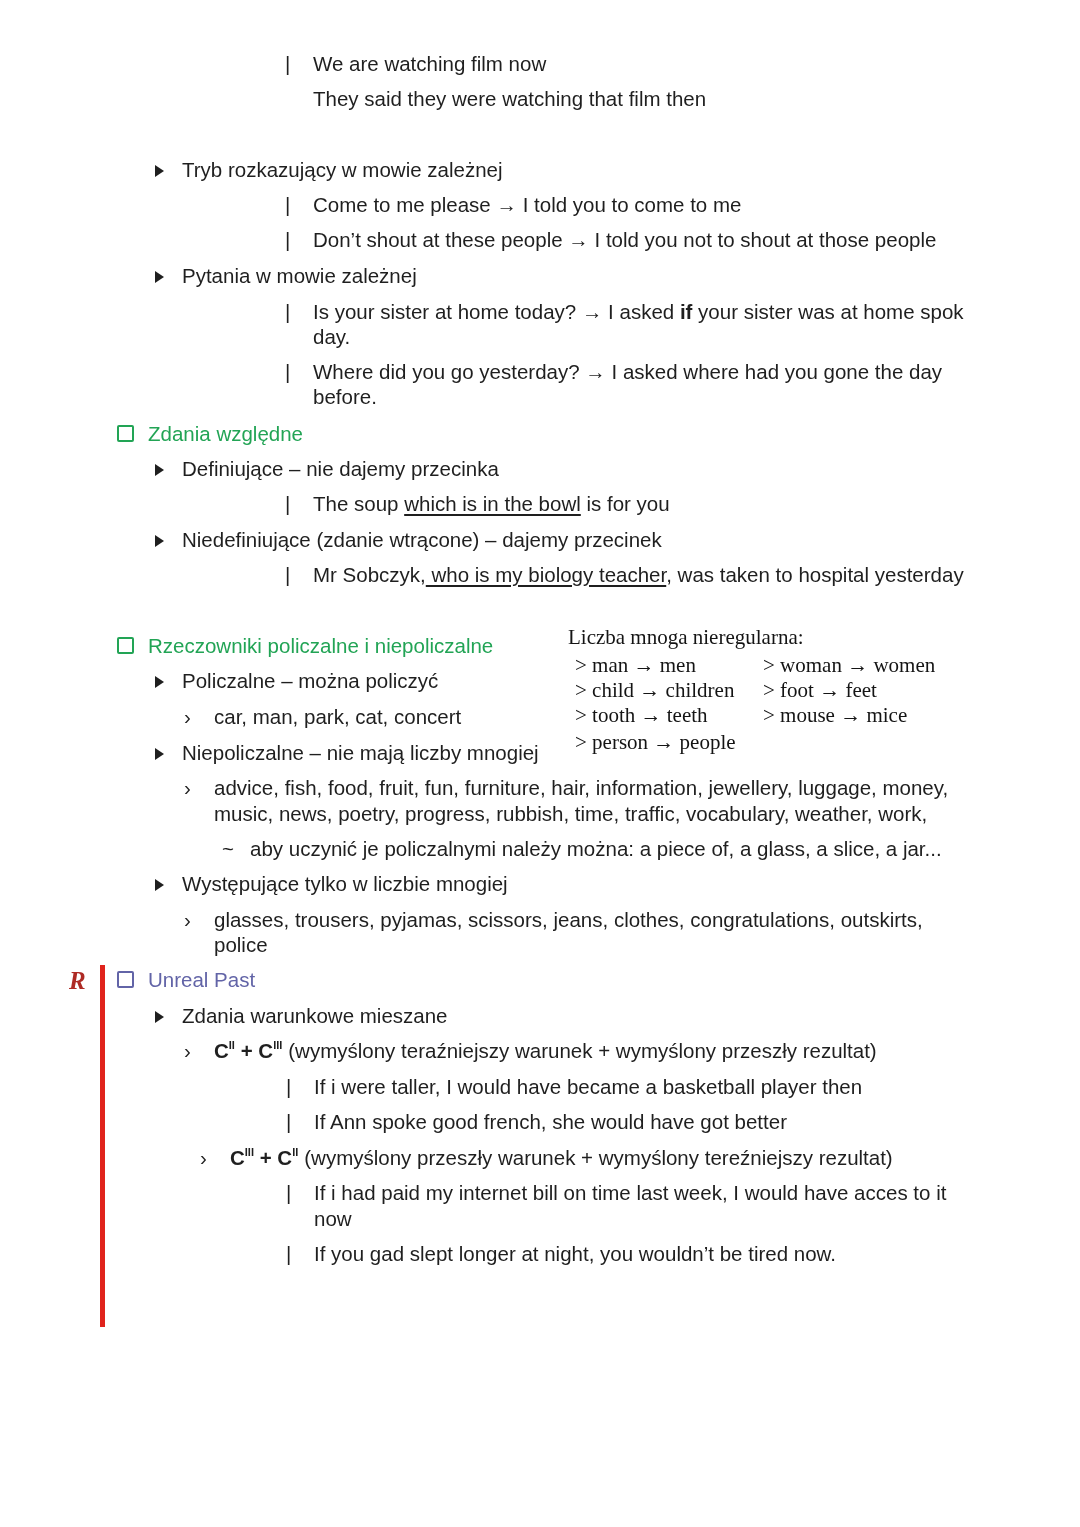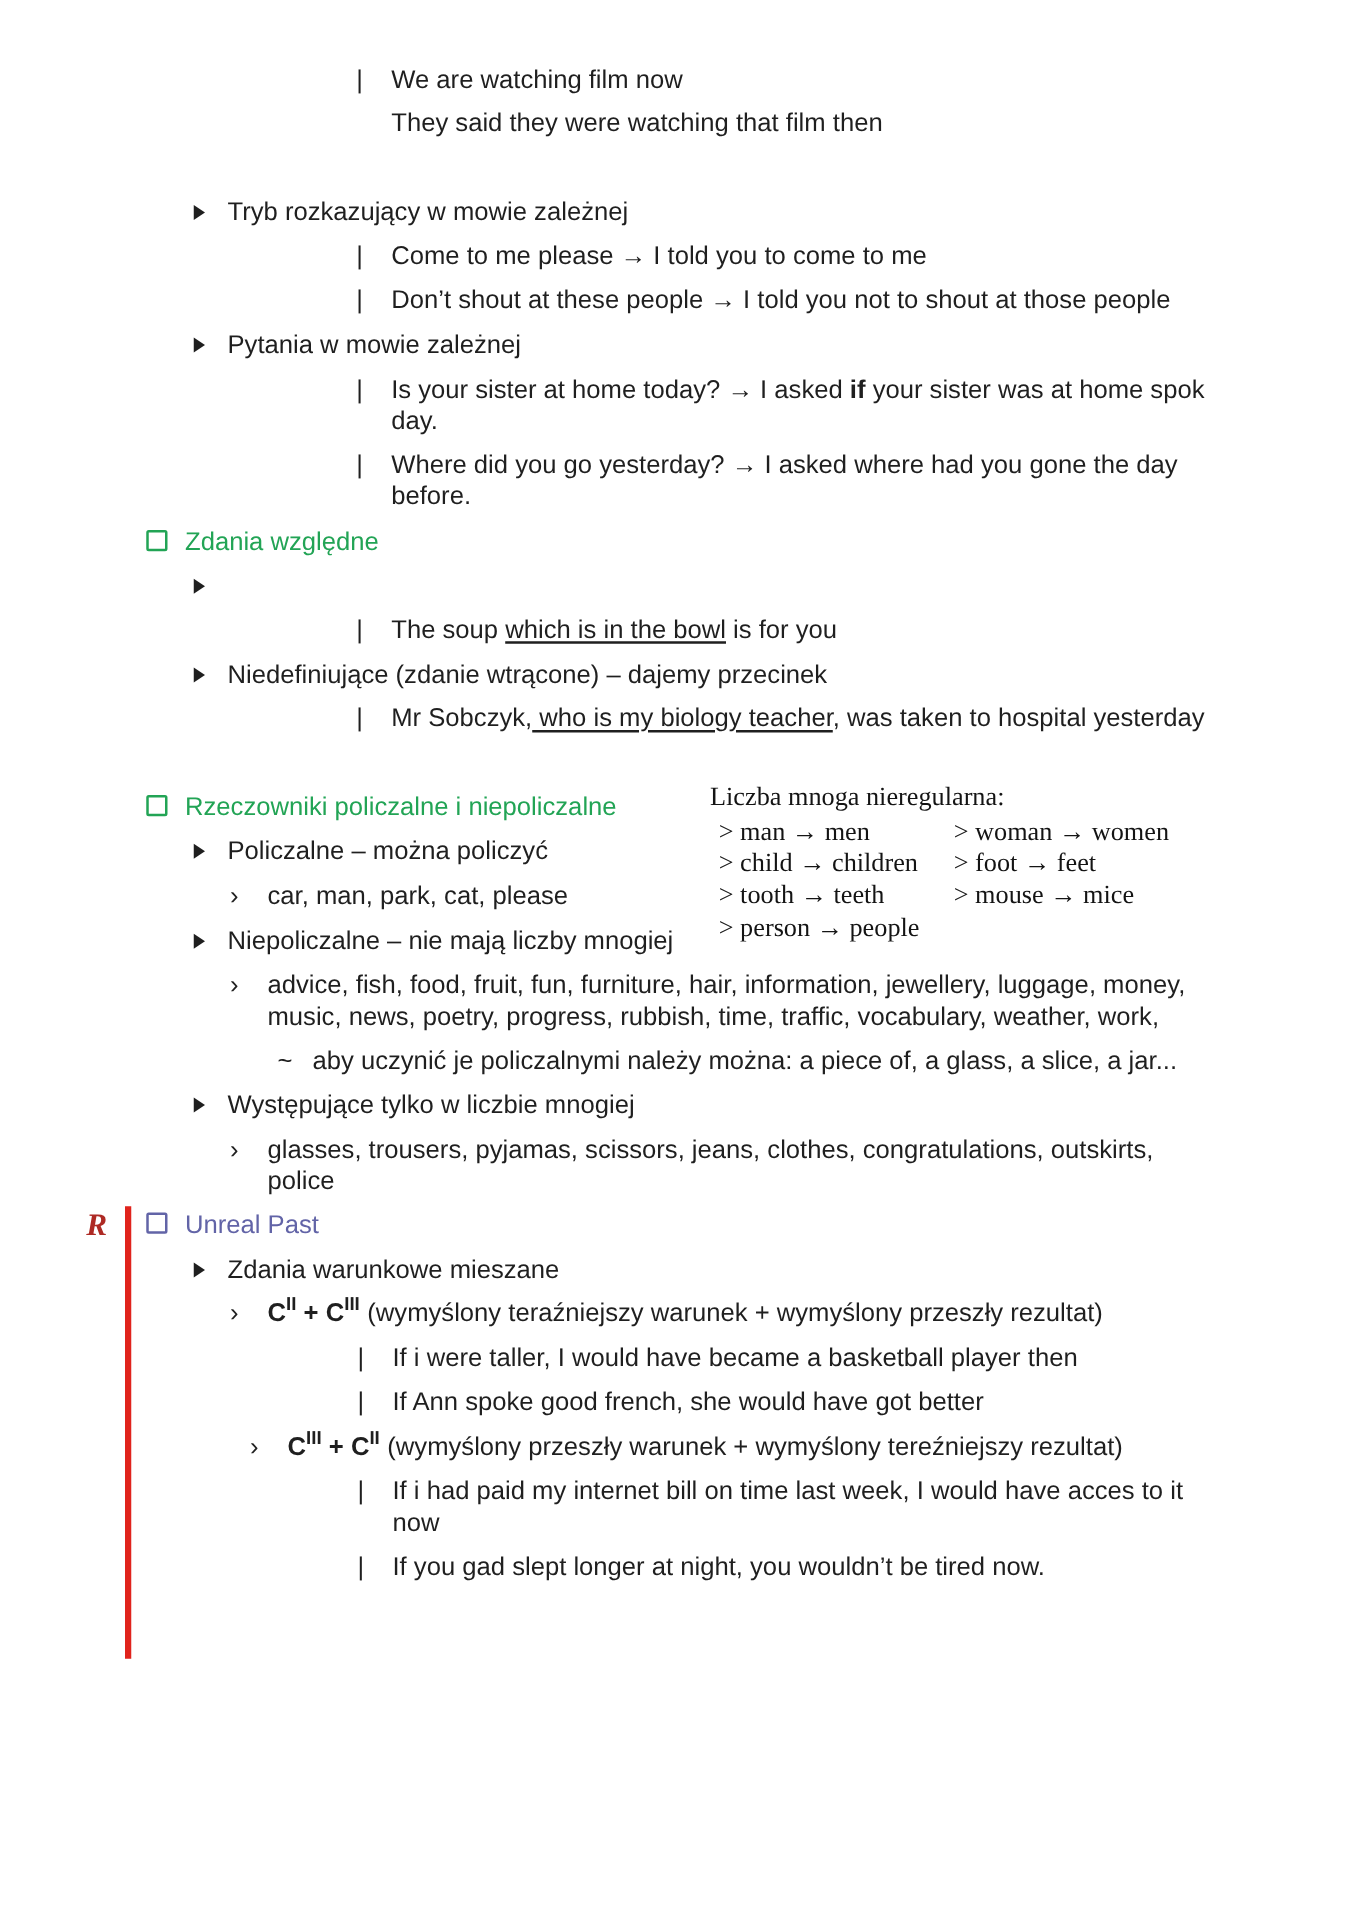--- a/index.html
+++ b/index.html
@@ -18,21 +18,21 @@
          border-left:9px solid #1f1f1f;
          border-top:6px solid transparent; border-bottom:6px solid transparent;
          margin-right:18px; }
   
   .chk { display:inline-block; width:13px; height:13px; border:2.5px solid currentColor;
          border-radius:2px; margin-right:14px; transform:translateY(1px); }
   
   .msub { display:inline-block; width:30px; }
   
   .mtld { display:inline-block; width:28px; }
-  sup { font-size:15px; line-height:0; position:relative; top:-1px; }
+  sup { font-size:11px; line-height:0; position:relative; top:-1px; }
   .serif { position:absolute; white-space:nowrap; color:#141414;
            font:21px/25px "Liberation Serif", serif; }
   .redline { position:absolute; left:100px; top:965px; width:5px; height:362px; background:#e0231c; }
   .rletter { position:absolute; left:69px; top:966px; color:#ae2a24;
              font:italic 700 25px/29px "Liberation Serif", serif; }
   .desc { margin-left:6px;text-align:right; }
 </style>
 </head>
 <body>
 
@@ -45,28 +45,28 @@
   <div class="ln" style="left:285px; top:192px;"><span class="mpipe">|</span><span>Come to me please → I told you to come to me</span></div>
   <div class="ln" style="left:285px; top:227px;"><span class="mpipe">|</span><span>Don’t shout at these people → I told you not to shout at those people</span></div>
 
   <div class="ln" style="left:155px; top:263px;"><span class="tri"></span><span>Pytania w mowie zależnej</span></div>
   <div class="ln" style="left:285px; top:299px;"><span class="mpipe">|</span><span>Is your sister at home today? → I asked </span><span class="b">if</span><span> your sister was at home spoke</span></div>
   <div class="ln" style="left:313px; top:324px;"><span>day.</span></div>
   <div class="ln" style="left:285px; top:359px;"><span class="mpipe">|</span><span>Where did you go yesterday? → I asked where had you gone the day</span></div>
   <div class="ln" style="left:313px; top:384px;"><span>before.</span></div>
 
   <div class="ln g" style="left:117px; top:421px;"><span class="chk"></span><span>Zdania względne</span></div>
-  <div class="ln" style="left:155px; top:456px;"><span class="tri"></span></div>
+  <div class="ln" style="left:155px; top:456px;"><span class="tri"></span><span>Definiujące – nie dajemy przecinka</span></div>
   <div class="ln" style="left:285px; top:491px;"><span class="mpipe">|</span><span>The soup </span><span class="u">which is in the bowl</span><span> is for you</span></div>
   <div class="ln" style="left:155px; top:527px;"><span class="tri"></span><span>Niedefiniujące (zdanie wtrącone) – dajemy przecinek</span></div>
   <div class="ln" style="left:285px; top:562px;"><span class="mpipe">|</span><span>Mr Sobczyk,</span><span class="u"> who is my biology teacher</span><span>, was taken to hospital yesterday</span></div>
 
   <div class="ln g" style="left:117px; top:633px;"><span class="chk"></span><span>Rzeczowniki policzalne i niepoliczalne</span></div>
   <div class="ln" style="left:155px; top:668px;"><span class="tri"></span><span>Policzalne – można policzyć</span></div>
-  <div class="ln" style="left:184px; top:704px;"><span class="msub">›</span><span>car, man, park, cat, please</span></div>
+  <div class="ln" style="left:184px; top:704px;"><span class="msub">›</span><span>car, man, park, cat, concert</span></div>
   <div class="ln" style="left:155px; top:740px;"><span class="tri"></span><span>Niepoliczalne – nie mają liczby mnogiej</span></div>
   <div class="ln" style="left:184px; top:775px;"><span class="msub">›</span><span>advice, fish, food, fruit, fun, furniture, hair, information, jewellery, luggage, money,</span></div>
   <div class="ln" style="left:214px; top:801px;"><span>music, news, poetry, progress, rubbish, time, traffic, vocabulary, weather, work,</span></div>
   <div class="ln" style="left:222px; top:836px;"><span class="mtld">~</span><span>aby uczynić je policzalnymi należy można: a piece of, a glass, a slice, a jar...</span></div>
   <div class="ln" style="left:155px; top:871px;"><span class="tri"></span><span>Występujące tylko w liczbie mnogiej</span></div>
   <div class="ln" style="left:184px; top:907px;"><span class="msub">›</span><span>glasses, trousers, pyjamas, scissors, jeans, clothes, congratulations, outskirts,</span></div>
   <div class="ln" style="left:214px; top:932px;"><span>police</span></div>
 
   <div class="serif" style="left:568px; top:625px;">Liczba mnoga nieregularna:</div>
   <div class="serif" style="left:575px; top:653px;">&gt; man → men</div>

